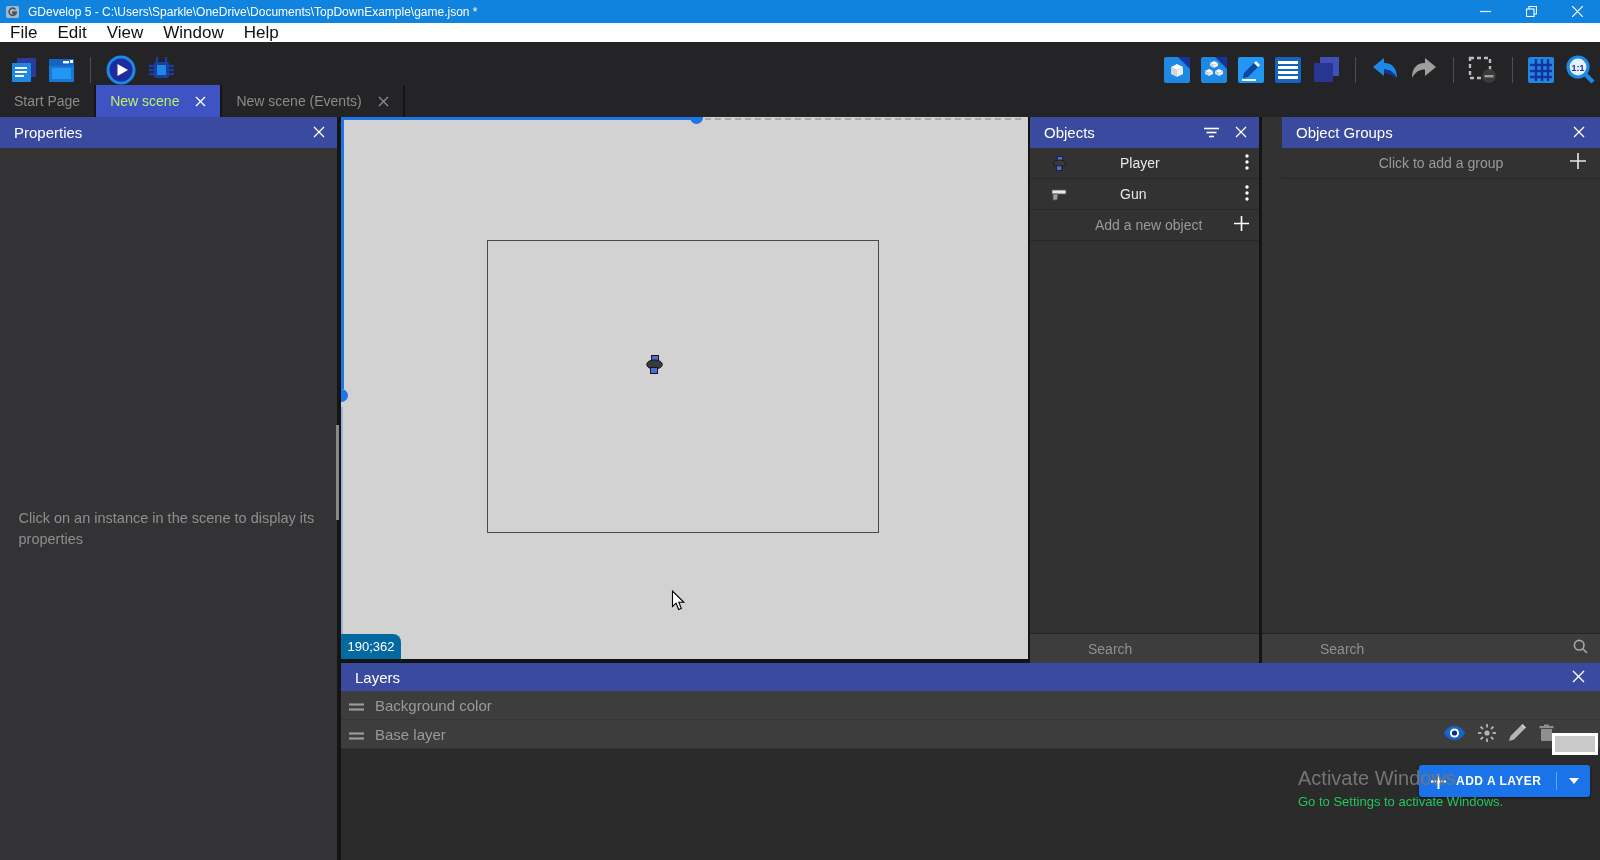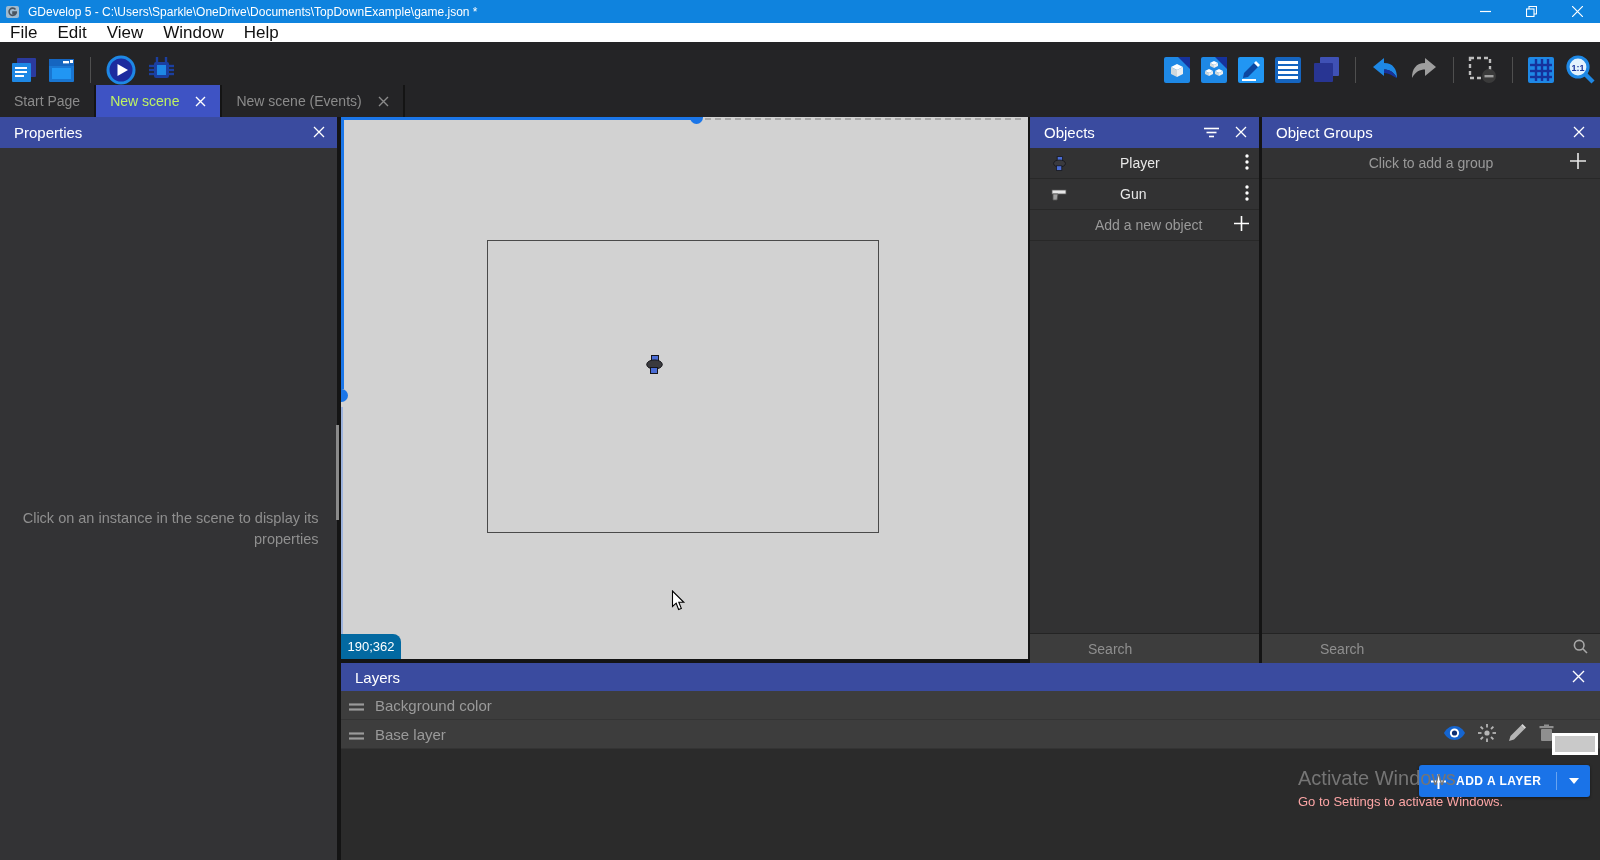--- a/index.html
+++ b/index.html
@@ -36,21 +36,21 @@
   .tab.active { background:#3e53c4; color:#bef264; }
   .tab .tab-close { margin-left:16px; display:flex; }
 
   
   .panel-header { height:31px; background:#3a4b9f; display:flex; align-items:center;
     color:#fff; font-size:15px; padding:0 12px 0 14px; }
   .spacer { flex:1; }
 
   
   .properties { position:absolute; left:0; top:117px; width:337px; height:743px; background:#333335; }
-  .prop-msg { margin:360px auto 0; width:300px; text-align:right; color:#8f8f8f;
+  .prop-msg { margin:360px auto 0; width:300px; text-align:left; color:#8f8f8f;
     font-size:14.5px; line-height:1.45; }
 
   
   .canvas { position:absolute; left:341px; top:117px; width:687px; height:542px;
     background:#d2d2d2; overflow:hidden; }
   .scroll-line-top { position:absolute; left:0; top:0; width:356px; height:3px; background:#1b76e8; }
   .scroll-dot-top { position:absolute; left:349px; top:-6px; width:13px; height:13px;
     border-radius:50%; background:#1b76e8; }
   .dash-top { position:absolute; left:364px; top:1px; width:316px; height:0;
     border-top:2px dashed #a9a9a9; }
@@ -75,21 +75,21 @@
   .obj-name { margin-left:52px; }
   .add-row { height:31px; display:flex; align-items:center; border-bottom:1px solid #282828;
     color:#9a9a9a; font-size:14px; padding:0 10px 0 65px; }
   .search-row { position:absolute; left:0; bottom:0; width:100%; height:30px; background:#3d3d3d;
     border-top:1px solid #242424; display:flex; align-items:center; padding:0 12px 0 14px; }
   .search-input { flex:1; background:transparent; border:none; outline:none;
     color:#cfcfcf; font-size:14px; font-family:"Liberation Sans", sans-serif;margin-left:44px; }
   .search-input::placeholder { color:#8f8f8f; }
 
   
-  .groups { position:absolute; left:1262px; top:117px; width:338px; height:546px; background:#323233; }
+  .groups { position:absolute; left:1262px; top:117px; width:338px; height:546px; background:#323233;padding-left:20px; }
   .group-empty-row { position:relative; height:31px; display:flex; align-items:center;
     justify-content:center; border-bottom:1px solid #282828; color:#9a9a9a; font-size:14px; }
   .group-plus { position:absolute; right:14px; top:5px; }
 
   
   .layers { position:absolute; left:341px; top:663px; width:1259px; height:197px; background:#2b2b2b; }
   .layers .panel-header { height:28px; padding-right:15px; }
   .layer-row { height:29px; background:#3d3d3d; border-bottom:1px solid #343434;
     display:flex; align-items:center; color:#9a9a9a; font-size:15px; padding:0 46px 0 8px; }
   .layer-name { margin-left:11px; }
@@ -99,21 +99,21 @@
   .add-layer-btn { position:absolute; left:1078px; top:102px; width:171px; height:32px;
     background:#1a73e8; border-radius:3px; display:flex; align-items:center; color:#fff;
     box-shadow:0 1px 3px rgba(0,0,0,.5); }
   .add-layer-btn .plus { margin-left:12px; display:flex; }
   .add-layer-btn .lbl { margin-left:10px; font-size:12px; font-weight:bold; letter-spacing:.5px; }
   .add-layer-btn .divider { margin-left:14px; width:1px; height:18px; background:rgba(255,255,255,.35); }
   .caret { margin-left:12px; width:0; height:0; border-left:5px solid transparent;
     border-right:5px solid transparent; border-top:6px solid #fff; }
   .watermark { position:absolute; left:957px; top:104px; }
   .wm1 { font-size:20px; color:#757575; }
-  .wm2 { font-size:13px; color:#fca5a5; margin-top:4px; }
+  .wm2 { font-size:13px; color:#22c55e; margin-top:4px; }
 </style>
 </head>
 <body>
 
 <div id="app">
 
   <div class="titlebar">
     <span class="logo">
       <svg width="14" height="14" viewBox="0 0 14 14">
           <rect x="0" y="1" width="13" height="12" rx="2" fill="#b9c4cc" opacity="0.85"></rect>

